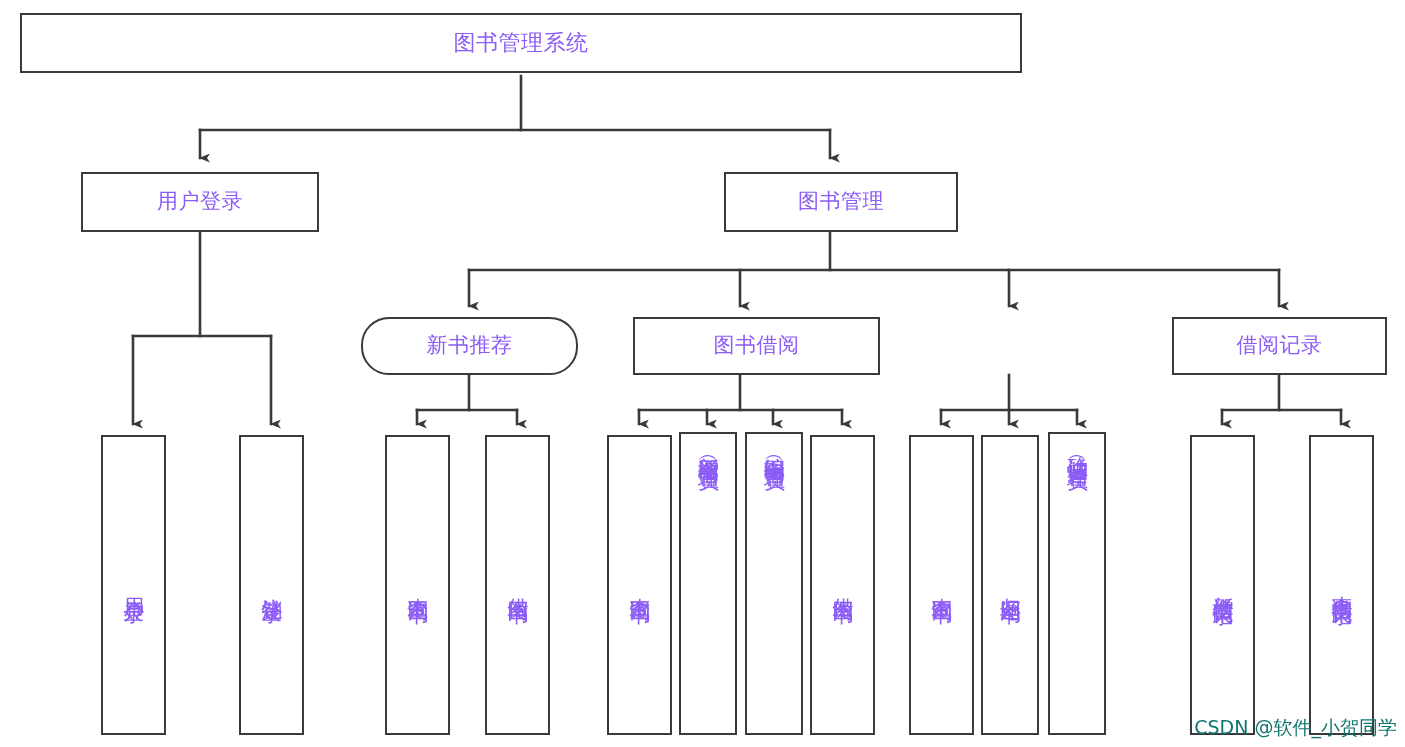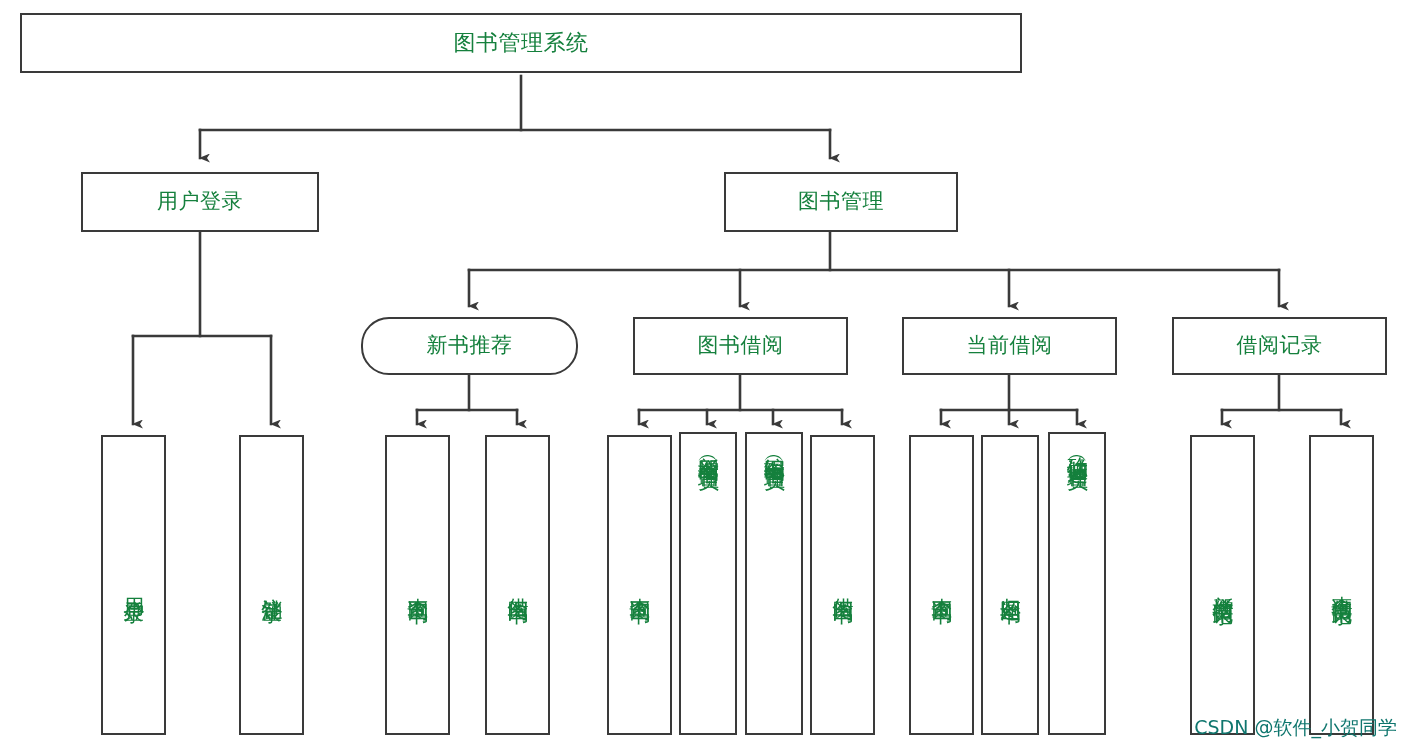--- a/index.html
+++ b/index.html
@@ -29,21 +29,21 @@
     position: absolute;
     box-sizing: border-box;
     background: #ffffff;
     border: 2.5px solid #3a3a3a;
     display: flex;
     align-items: center;
     justify-content: center;
     z-index: 2;
   }
   .node .label {
-    color: #15803d;
+    color: #8b5cf6;
     letter-spacing: 0.5px;
     text-align: left;
     line-height: 1.12;
     white-space: pre-line;
   }
   
   .node.horiz .label {
     font-size: 21px;
   }
   .node.root .label {
@@ -139,25 +139,22 @@
   <div class="node horiz" style="left:81px; top:172px; width:238px; height:60px;">
     <span class="label">用户登录</span>
   </div>
   <div class="node horiz" style="left:724px; top:172px; width:234px; height:60px;">
     <span class="label">图书管理</span>
   </div>
 
   <div class="node horiz" style="left:361px; top:317px; width:217px; height:58px;border-radius:28px;">
     <span class="label">新书推荐</span>
   </div>
-  <div class="node horiz" style="left:633px; top:317px; width:215px; height:58px;font-family:Liberation Serif, serif;">
+  <div class="node horiz" style="left:633px; top:317px; width:247px; height:58px;font-family:Liberation Serif, serif;">
     <span class="label">图书借阅</span>
-  </div>
-  <div class="node horiz" style="left:902px; top:317px; width:215px; height:58px;">
-    <span class="label">当前借阅</span>
   </div>
   <div class="node horiz" style="left:1172px; top:317px; width:215px; height:58px;">
     <span class="label">借阅记录</span>
   </div>
 
   <div class="node vert centered" style="left:101px; top:435px; width:65px; height:300px;">
     <span class="label">用户登录</span>
   </div>
   <div class="node vert centered" style="left:239px; top:435px; width:65px; height:300px;">
     <span class="label">注销登录</span>

